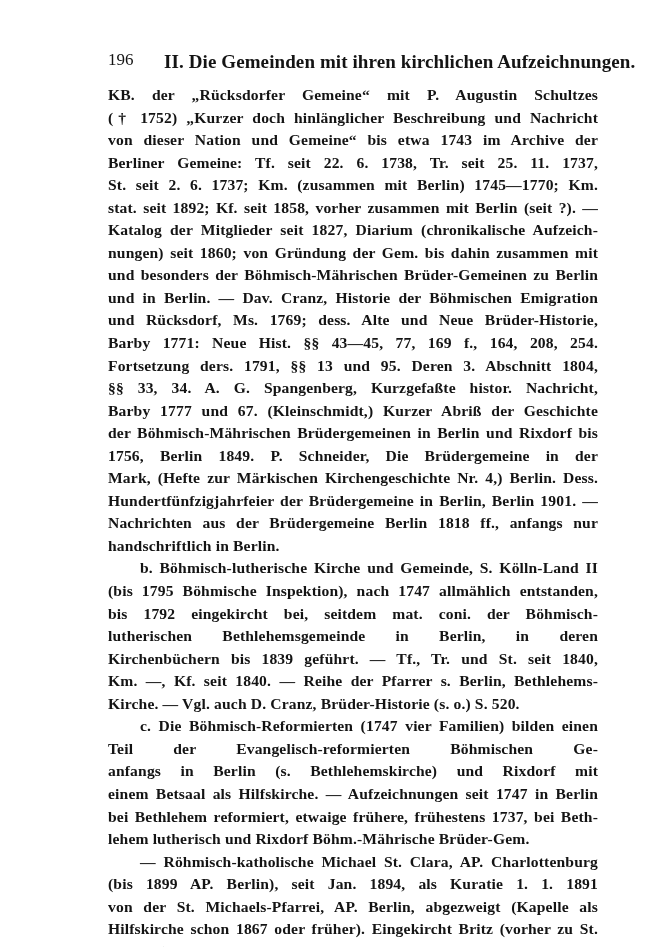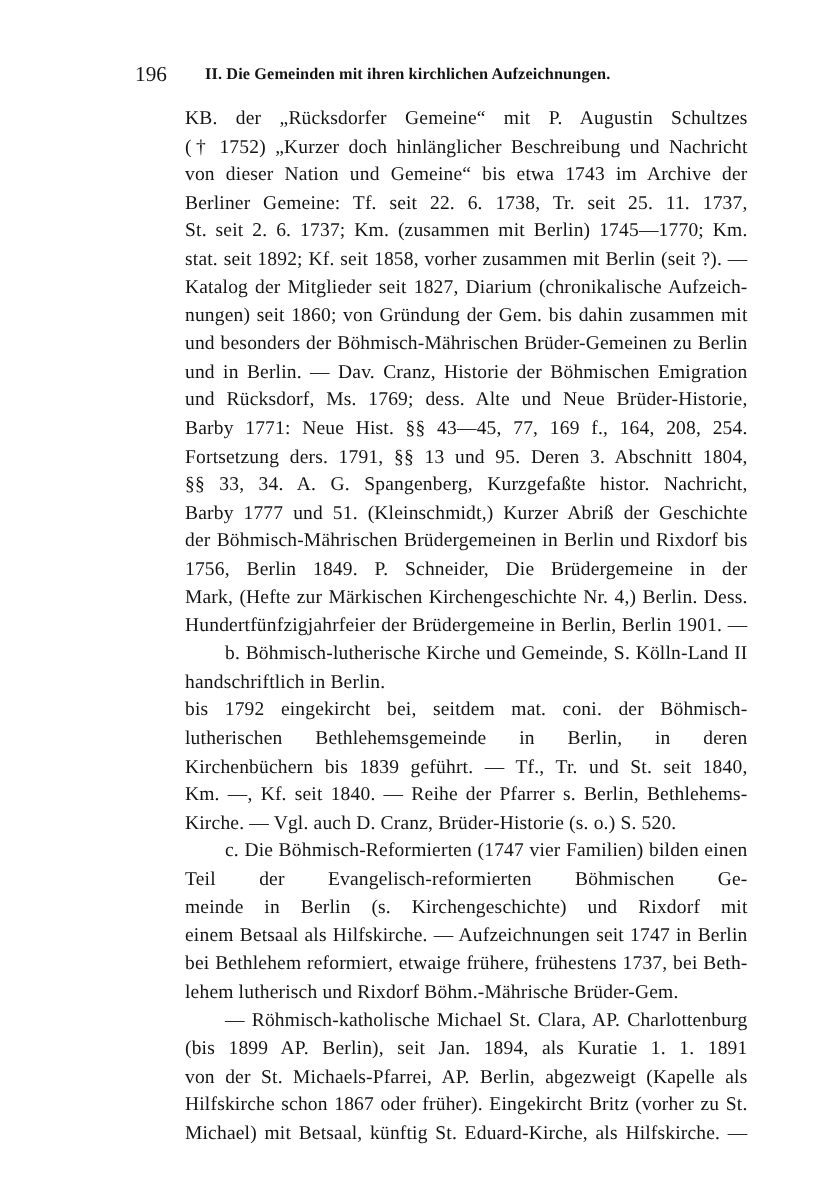--- a/index.html
+++ b/index.html
@@ -1,21 +1,21 @@
 <!DOCTYPE html>
 <html><head>
 <meta charset="utf-8">
 <style>
   html, body { margin: 0; padding: 0; background: #ffffff; }
   body { width: 670px; height: 947px; position: relative; overflow: hidden; font-family: "DejaVu Serif", serif; color: #141414; }
   .header { position: absolute; left: 108px; top: 50px; width: 490px; height: 20px; font-size: 15px; }
   .page-num { position: absolute; left: 0; top: 0; font-family: "Liberation Serif", serif; font-size: 17px; }
-  .running-head { position: absolute; left: 56px; top: 1px; font-family: "Liberation Serif", serif; font-weight: bold; font-size: 13px; letter-spacing: 0.1px; white-space: nowrap; }
+  .running-head { position: absolute; left: 56px; top: 1px; font-family: "Liberation Serif", serif; font-weight: bold; font-size: 19px; letter-spacing: 0.1px; white-space: nowrap; }
   .body { position: absolute; left: 108px; top: 84px; width: 490px; font-family: "Liberation Serif", serif; font-size: 15.6px; }
-  .line { height: 22.55px; line-height: 22.55px; white-space: nowrap; text-align: justify; text-align-last: justify; font-weight: normal; letter-spacing: 0.15px; margin-left: 40px; }
+  .line { height: 22.55px; line-height: 22.55px; white-space: nowrap; text-align: justify; text-align-last: justify; font-weight: bold; letter-spacing: 0.15px; }
   .line.last { text-align-last: left; }
   .indent { padding-left: 32px; }
 </style>
 </head>
 <body>
 
 <div class="header">
   <span class="page-num">196</span>
   <span class="running-head">II. Die Gemeinden mit ihren kirchlichen Aufzeichnungen.</span>
 </div>
@@ -28,35 +28,37 @@
     <div class="line">St. seit 2. 6. 1737; Km. (zusammen mit Berlin) 1745—1770; Km.</div>
     <div class="line">stat. seit 1892; Kf. seit 1858, vorher zusammen mit Berlin (seit ?). —</div>
     <div class="line">Katalog der Mitglieder seit 1827, Diarium (chronikalische Aufzeich-</div>
     <div class="line">nungen) seit 1860; von Gründung der Gem. bis dahin zusammen mit</div>
     <div class="line">und besonders der Böhmisch-Mährischen Brüder-Gemeinen zu Berlin</div>
     <div class="line">und in Berlin. — Dav. Cranz, Historie der Böhmischen Emigration</div>
     <div class="line">und Rücksdorf, Ms. 1769; dess. Alte und Neue Brüder-Historie,</div>
     <div class="line">Barby 1771: Neue Hist. §§ 43—45, 77, 169 f., 164, 208, 254.</div>
     <div class="line">Fortsetzung ders. 1791, §§ 13 und 95. Deren 3. Abschnitt 1804,</div>
     <div class="line">§§ 33, 34. A. G. Spangenberg, Kurzgefaßte histor. Nachricht,</div>
-    <div class="line">Barby 1777 und 51. (Kleinschmidt,) Kurzer Abriß der Geschichte</div>
+    <div class="line">Barby 1777 und 67. (Kleinschmidt,) Kurzer Abriß der Geschichte</div>
     <div class="line">der Böhmisch-Mährischen Brüdergemeinen in Berlin und Rixdorf bis</div>
     <div class="line">1756, Berlin 1849. P. Schneider, Die Brüdergemeine in der</div>
     <div class="line">Mark, (Hefte zur Märkischen Kirchengeschichte Nr. 4,) Berlin. Dess.</div>
     <div class="line">Hundertfünfzigjahrfeier der Brüdergemeine in Berlin, Berlin 1901. —</div>
+    <div class="line">Nachrichten aus der Brüdergemeine Berlin 1818 ff., anfangs nur</div>
+    <div class="line last">handschriftlich in Berlin.</div>
     <div class="line indent">b. Böhmisch-lutherische Kirche und Gemeinde, S. Kölln-Land II</div>
-    <div class="line last">handschriftlich in Berlin.</div>
+    <div class="line">(bis 1795 Böhmische Inspektion), nach 1747 allmählich entstanden,</div>
     <div class="line">bis 1792 eingekircht bei, seitdem mat. coni. der Böhmisch-</div>
     <div class="line">lutherischen Bethlehemsgemeinde in Berlin, in deren</div>
     <div class="line">Kirchenbüchern bis 1839 geführt. — Tf., Tr. und St. seit 1840,</div>
     <div class="line">Km. —, Kf. seit 1840. — Reihe der Pfarrer s. Berlin, Bethlehems-</div>
     <div class="line last">Kirche. — Vgl. auch D. Cranz, Brüder-Historie (s. o.) S. 520.</div>
     <div class="line indent">c. Die Böhmisch-Reformierten (1747 vier Familien) bilden einen</div>
     <div class="line">Teil der Evangelisch-reformierten Böhmischen Ge-</div>
-    <div class="line">meinde in Berlin (s. Kirchengeschichte) und Rixdorf mit</div>
+    <div class="line">anfangs in Berlin (s. Bethlehemskirche) und Rixdorf mit</div>
     <div class="line">einem Betsaal als Hilfskirche. — Aufzeichnungen seit 1747 in Berlin</div>
     <div class="line">bei Bethlehem reformiert, etwaige frühere, frühestens 1737, bei Beth-</div>
     <div class="line last">lehem lutherisch und Rixdorf Böhm.-Mährische Brüder-Gem.</div>
     <div class="line indent">— Röhmisch-katholische Michael St. Clara, AP. Charlottenburg</div>
     <div class="line">(bis 1899 AP. Berlin), seit Jan. 1894, als Kuratie 1. 1. 1891</div>
     <div class="line">von der St. Michaels-Pfarrei, AP. Berlin, abgezweigt (Kapelle als</div>
     <div class="line">Hilfskirche schon 1867 oder früher). Eingekircht Britz (vorher zu St.</div>
     <div class="line">Michael) mit Betsaal, künftig St. Eduard-Kirche, als Hilfskirche. —</div>
   </div>
 

